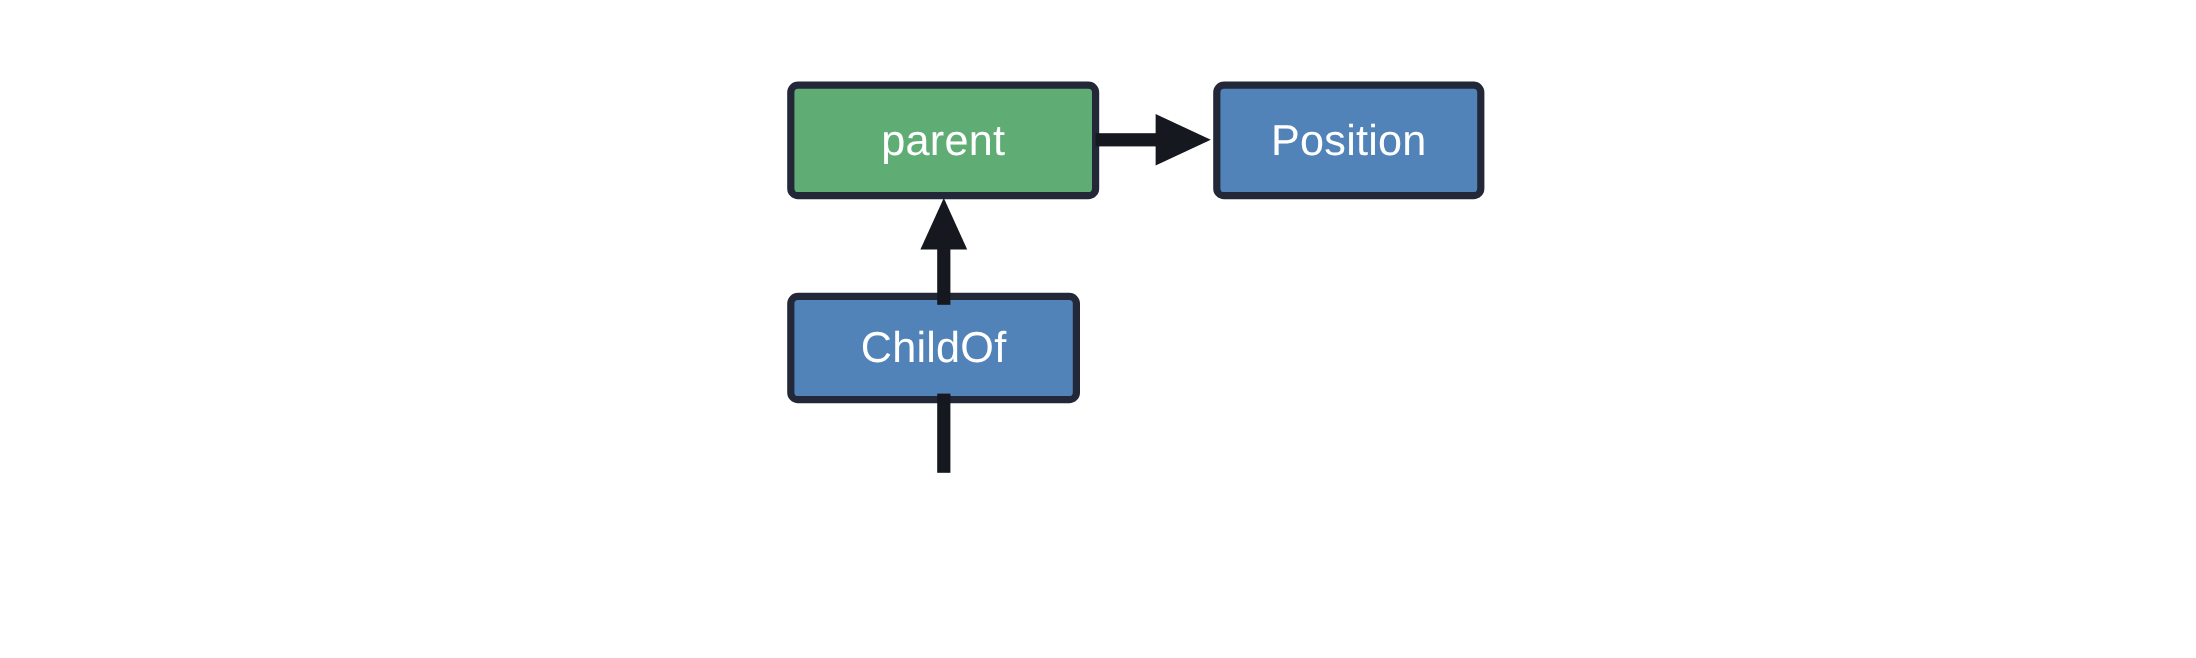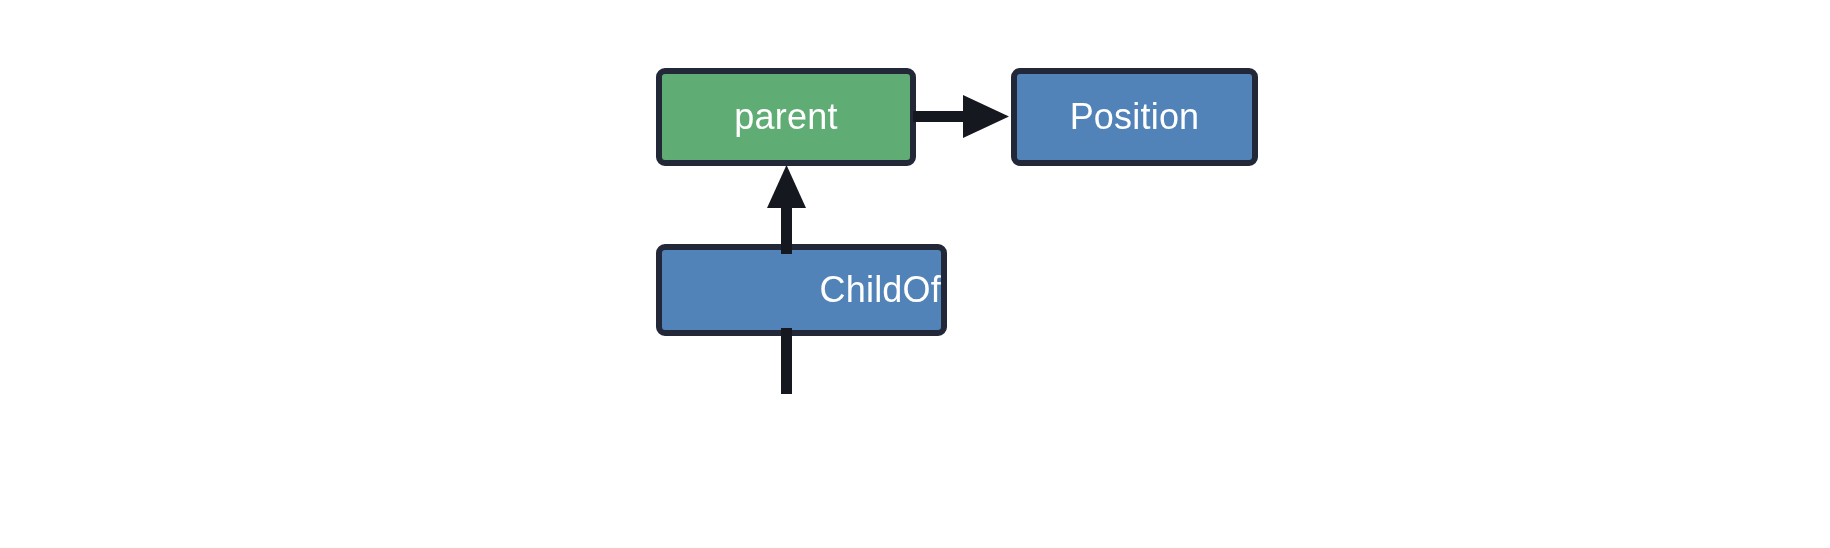--- a/index.html
+++ b/index.html
@@ -36,25 +36,25 @@
   .node.entity  { background: #60ac75; }
   .node.relation{ background: #5183b8; }
   .node.component { background: #5183b8; }
 
   #node-parent {
     left: 656px;  top: 68px;
     width: 260px; height: 98px;
   }
   #node-position {
     left: 1011px; top: 68px;
-    width: 247px; height: 98px;
+    width: 226px; height: 98px;
   }
   #node-childof {
     left: 656px;  top: 244px;
-    width: 291px; height: 92px; justify-content: flex-end;
+    width: 244px; height: 92px;
   }
   #node-child {
     left: 656px;  top: 390px;
     width: 260px; height: 92px;
   }
 
   .edge {
     position: absolute;
     overflow: visible;
   }

